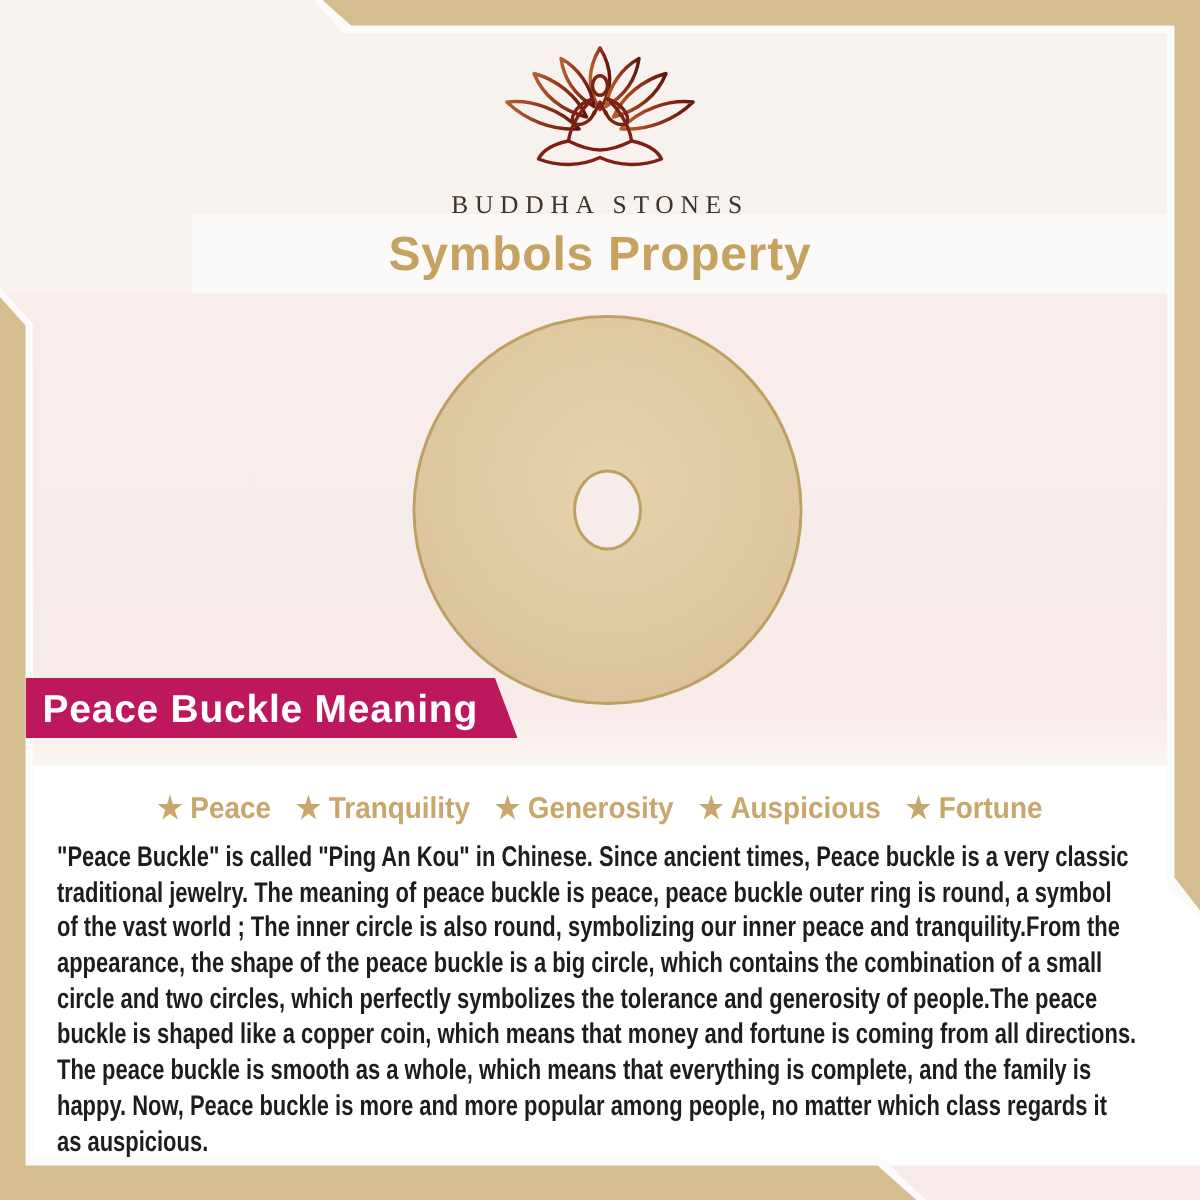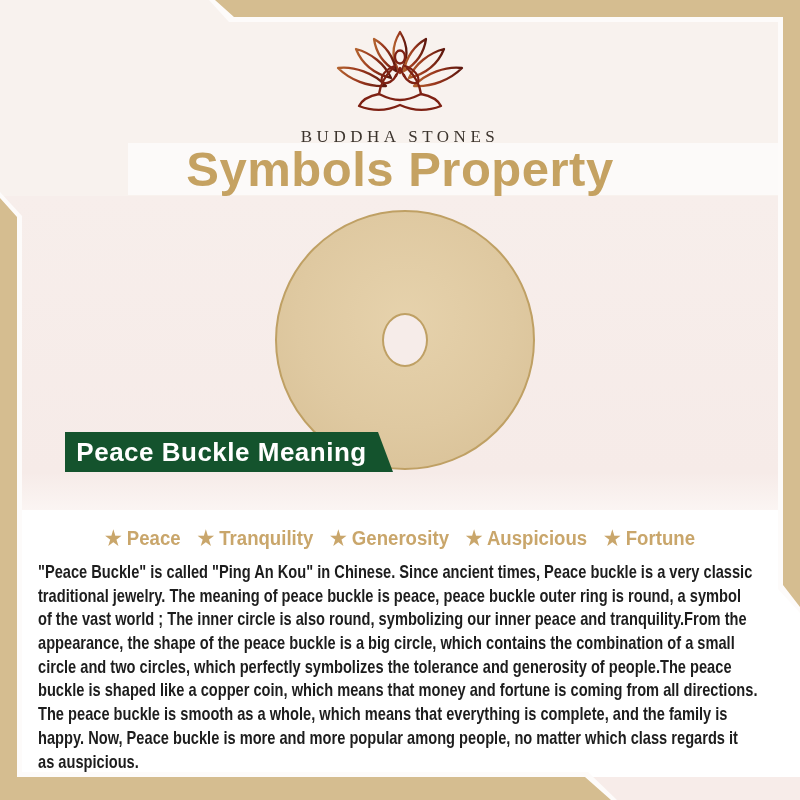--- a/index.html
+++ b/index.html
@@ -26,32 +26,32 @@
 
   
   .logo{left:0;top:28px;width:800px;text-align:center;}
   .logo svg{display:block;margin:0 auto;}
   .brand-name{margin-top:3px;font-family:"Liberation Serif", serif;font-size:17px;
               letter-spacing:4.5px;color:#3b332c;}
 
   
   .title-banner{left:128px;top:143px;width:650px;height:52px;background:#fcfaf9;}
   .title-text{left:0;top:143px;width:800px;height:52px;line-height:52px;text-align:center;
-              font-size:49px;font-weight:700;color:#c5a262;letter-spacing:0.5px;}
+              font-size:32px;font-weight:700;color:#c5a262;letter-spacing:0.5px;}
 
   
   .buckle{left:275px;top:210px;width:260px;height:260px;border-radius:50%;
           background:radial-gradient(circle at 50% 42%, #e6d2ac 0%, #dfc9a1 55%, #d7bf94 100%);
           border:2px solid #bfa064;box-sizing:border-box;}
   .buckle-hole{position:absolute;left:105px;top:101px;width:46px;height:54px;border-radius:50%;
           background:#f6ece9;border:2px solid #bfa064;box-sizing:border-box;}
 
   
-  .meaning-banner{left:17px;top:432px;width:328px;height:40px;background:#14532d;
-          clip-path:polygon(0 0,313px 0,328px 40px,0 40px);margin-left:48px;}
+  .meaning-banner{left:17px;top:452px;width:328px;height:40px;background:#be185d;
+          clip-path:polygon(0 0,313px 0,328px 40px,0 40px);}
   .meaning-text{width:313px;height:40px;line-height:40px;text-align:center;color:#ffffff;
           font-size:26px;font-weight:700;letter-spacing:0.5px;}
 
   
   .symbols-row{left:0;top:526px;width:800px;display:flex;justify-content:center;gap:18px;
           color:#c9a66b;font-size:20px;font-weight:700;transform:scaleX(0.93);
           transform-origin:50% 50%;white-space:pre;}
 
   
   .description{left:38px;top:560px;width:760px;}

